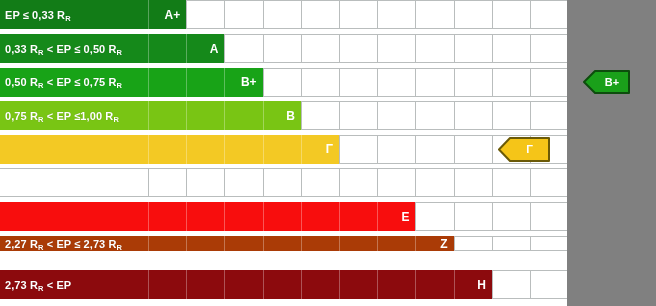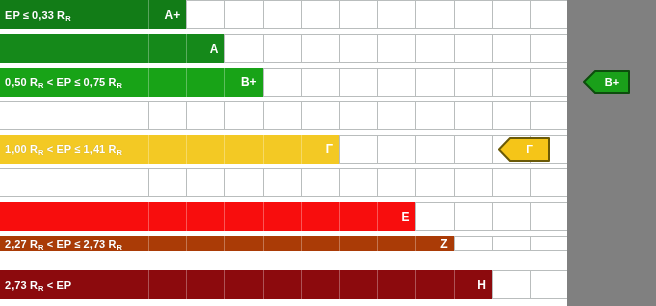--- a/index.html
+++ b/index.html
@@ -132,20 +132,21 @@
       <div class="cellline" style="left: 377.2px; background: rgb(185, 189, 189);"></div>
       <div class="cellline" style="left: 415.4px; background: rgb(185, 189, 189);"></div>
       <div class="cellline" style="left: 453.6px; background: rgb(185, 189, 189);"></div>
       <div class="cellline" style="left: 491.8px; background: rgb(185, 189, 189);"></div>
       <div class="cellline" style="left: 530px; background: rgb(185, 189, 189);"></div>
       <div class="cellline" style="left: 568.2px; background: rgb(185, 189, 189);"></div>
       <div class="rowgray" style="left: 567px; width: 89px; background: rgb(128, 128, 128);"></div>
       <div class="bar" style="width: 224.4px; background: rgb(21, 137, 26);">
         <div class="seg" style="left: 148px;"></div>
         <div class="seg" style="left: 186.2px;"></div>
+        <div class="barlabel" style="color: rgb(255, 255, 255);">0,33 R<sub>R</sub> &lt; EP ≤ 0,50 R<sub>R</sub></div>
         <div class="grade" style="right: 6px; color: rgb(255, 255, 255);">A</div>
       </div>
     </div>
     <div class="row" style="top: 67.5px; height: 29px;">
       <div class="rowgrid" style="width: 656px; background: rgb(255, 255, 255);"></div>
       <div class="cellline" style="left: 148px; background: rgb(185, 189, 189);"></div>
       <div class="cellline" style="left: 186.2px; background: rgb(185, 189, 189);"></div>
       <div class="cellline" style="left: 224.4px; background: rgb(185, 189, 189);"></div>
       <div class="cellline" style="left: 262.6px; background: rgb(185, 189, 189);"></div>
       <div class="cellline" style="left: 300.8px; background: rgb(185, 189, 189);"></div>
@@ -173,20 +174,28 @@
       <div class="cellline" style="left: 262.6px; background: rgb(185, 189, 189);"></div>
       <div class="cellline" style="left: 300.8px; background: rgb(185, 189, 189);"></div>
       <div class="cellline" style="left: 339px; background: rgb(185, 189, 189);"></div>
       <div class="cellline" style="left: 377.2px; background: rgb(185, 189, 189);"></div>
       <div class="cellline" style="left: 415.4px; background: rgb(185, 189, 189);"></div>
       <div class="cellline" style="left: 453.6px; background: rgb(185, 189, 189);"></div>
       <div class="cellline" style="left: 491.8px; background: rgb(185, 189, 189);"></div>
       <div class="cellline" style="left: 530px; background: rgb(185, 189, 189);"></div>
       <div class="cellline" style="left: 568.2px; background: rgb(185, 189, 189);"></div>
       <div class="rowgray" style="left: 567px; width: 89px; background: rgb(128, 128, 128);"></div>
+      <div class="bar" style="width: 300.8px; background: rgb(121, 197, 20);">
+        <div class="seg" style="left: 148px;"></div>
+        <div class="seg" style="left: 186.2px;"></div>
+        <div class="seg" style="left: 224.4px;"></div>
+        <div class="seg" style="left: 262.6px;"></div>
+        <div class="barlabel" style="color: rgb(255, 255, 255);">0,75 R<sub>R</sub> &lt; EP ≤1,00 R<sub>R</sub></div>
+        <div class="grade" style="right: 6px; color: rgb(255, 255, 255);">B</div>
+      </div>
     </div>
     <div class="row" style="top: 134.5px; height: 29px;">
       <div class="rowgrid" style="width: 656px; background: rgb(255, 255, 255);"></div>
       <div class="cellline" style="left: 148px; background: rgb(185, 189, 189);"></div>
       <div class="cellline" style="left: 186.2px; background: rgb(185, 189, 189);"></div>
       <div class="cellline" style="left: 224.4px; background: rgb(185, 189, 189);"></div>
       <div class="cellline" style="left: 262.6px; background: rgb(185, 189, 189);"></div>
       <div class="cellline" style="left: 300.8px; background: rgb(185, 189, 189);"></div>
       <div class="cellline" style="left: 339px; background: rgb(185, 189, 189);"></div>
       <div class="cellline" style="left: 377.2px; background: rgb(185, 189, 189);"></div>
@@ -195,21 +204,20 @@
       <div class="cellline" style="left: 491.8px; background: rgb(185, 189, 189);"></div>
       <div class="cellline" style="left: 530px; background: rgb(185, 189, 189);"></div>
       <div class="cellline" style="left: 568.2px; background: rgb(185, 189, 189);"></div>
       <div class="rowgray" style="left: 567px; width: 89px; background: rgb(128, 128, 128);"></div>
       <div class="bar" style="width: 339px; background: rgb(243, 201, 36);">
         <div class="seg" style="left: 148px;"></div>
         <div class="seg" style="left: 186.2px;"></div>
         <div class="seg" style="left: 224.4px;"></div>
         <div class="seg" style="left: 262.6px;"></div>
         <div class="seg" style="left: 300.8px;"></div>
-        <div class="barlabel" style="color: rgb(255, 255, 255);">1,00 R<sub>R</sub> &lt; EP ≤ 1,41 R<sub>R</sub></div>
         <div class="grade" style="right: 6px; color: rgb(255, 255, 255);">Γ</div>
       </div>
     </div>
     <div class="row" style="top: 168px; height: 29px;">
       <div class="rowgrid" style="width: 656px; background: rgb(255, 255, 255);"></div>
       <div class="cellline" style="left: 148px; background: rgb(185, 189, 189);"></div>
       <div class="cellline" style="left: 186.2px; background: rgb(185, 189, 189);"></div>
       <div class="cellline" style="left: 224.4px; background: rgb(185, 189, 189);"></div>
       <div class="cellline" style="left: 262.6px; background: rgb(185, 189, 189);"></div>
       <div class="cellline" style="left: 300.8px; background: rgb(185, 189, 189);"></div>

